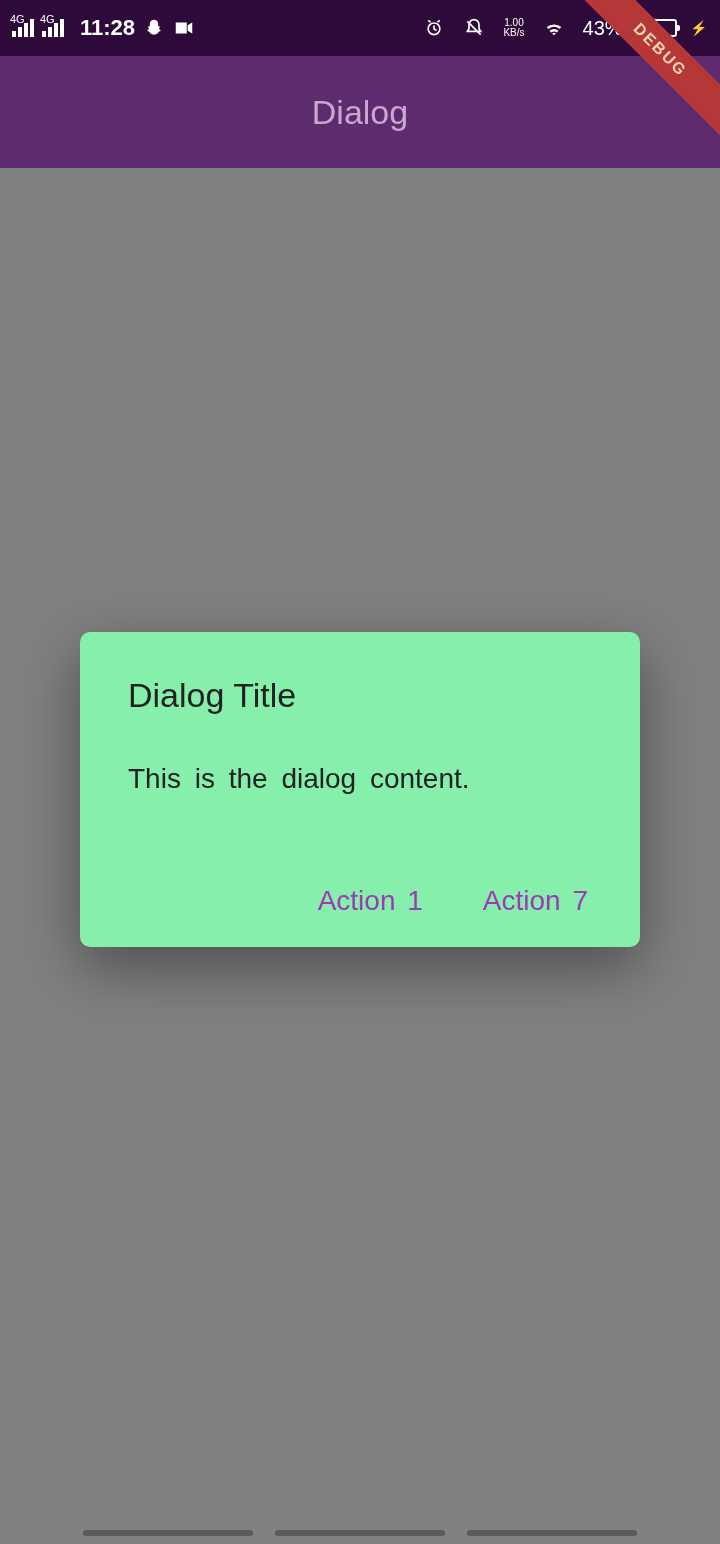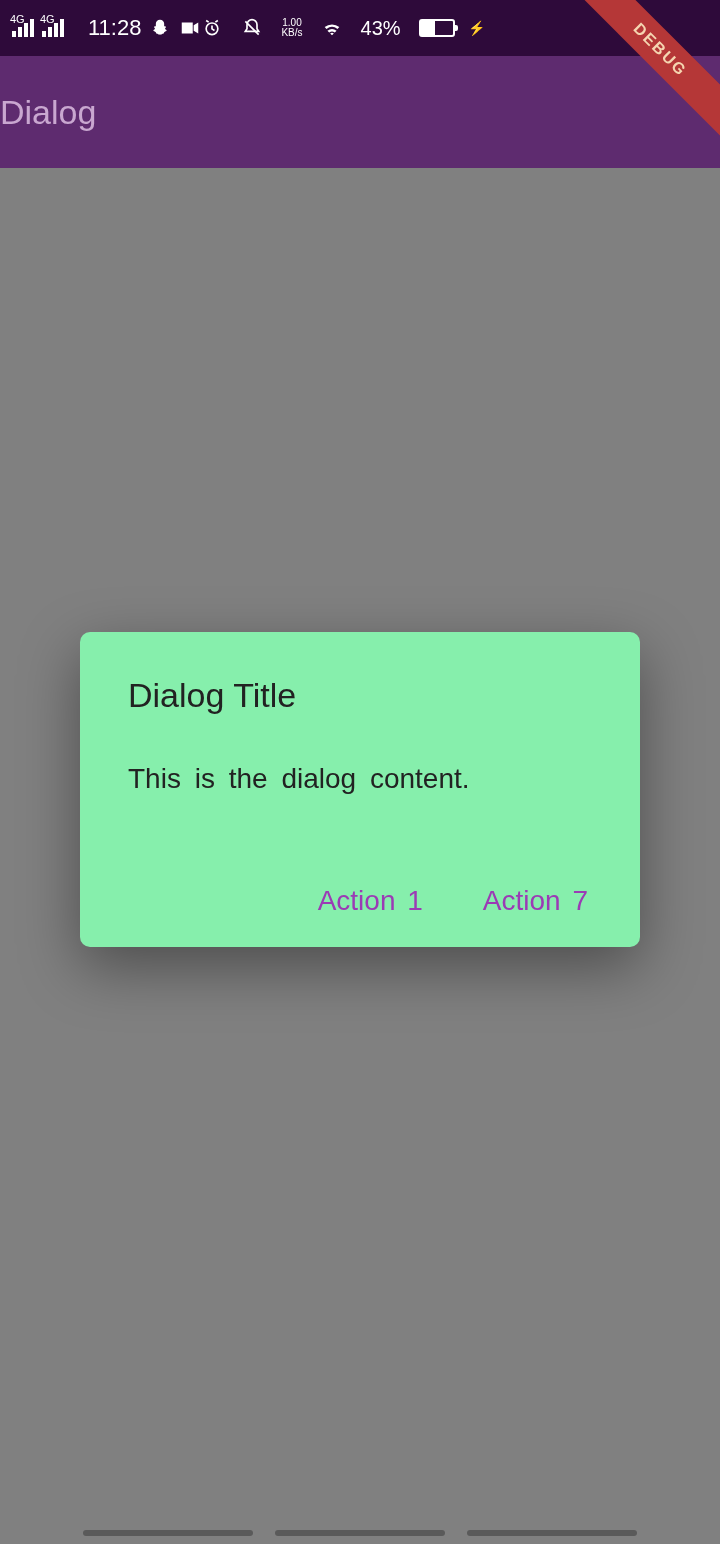--- a/index.html
+++ b/index.html
@@ -13,21 +13,21 @@
     background: #808080;
     font-family: 'Comic Sans MS', cursive, sans-serif;
     position: relative;
     overflow: hidden;
   }
   .status-bar {
     height: 56px;
     background: #2e0a3a;
     display: flex;
     align-items: center;
-    justify-content: flex-start;
+    justify-content: space-between;
     padding: 0 12px;
     color: white;
     font-size: 20px;
     font-family: sans-serif;
   }
   .status-left {
     display: flex;
     align-items: center;
     gap: 8px;
   }
@@ -51,22 +51,22 @@
   .bar {
     width: 4px;
     background: white;
   }
   .b1 { height: 6px; }
   .b2 { height: 10px; }
   .b3 { height: 14px; }
   .b4 { height: 18px; }
   .time {
     font-size: 22px;
-    font-weight: 400;
-    margin-left: 16px;
+    font-weight: 700;
+    margin-left: 8px;
   }
   .ghost-icon, .video-icon, .alarm-icon, .bell-icon, .wifi-icon {
     width: 22px;
     height: 22px;
     display: flex;
     align-items: center;
     justify-content: center;
   }
   .kbs {
     font-size: 10px;
@@ -100,20 +100,21 @@
   }
   .bolt {
     font-size: 14px;
     margin-left: -4px;
   }
   .app-bar {
     height: 112px;
     background: #5e2b6f;
     display: flex;
     align-items: center;
+    justify-content: center;
   }
   .app-title {
     color: #c9a7d0;
     font-size: 34px;
     font-weight: 400;
   }
   .debug-banner {
     position: absolute;
     top: 0;
     right: 0;

